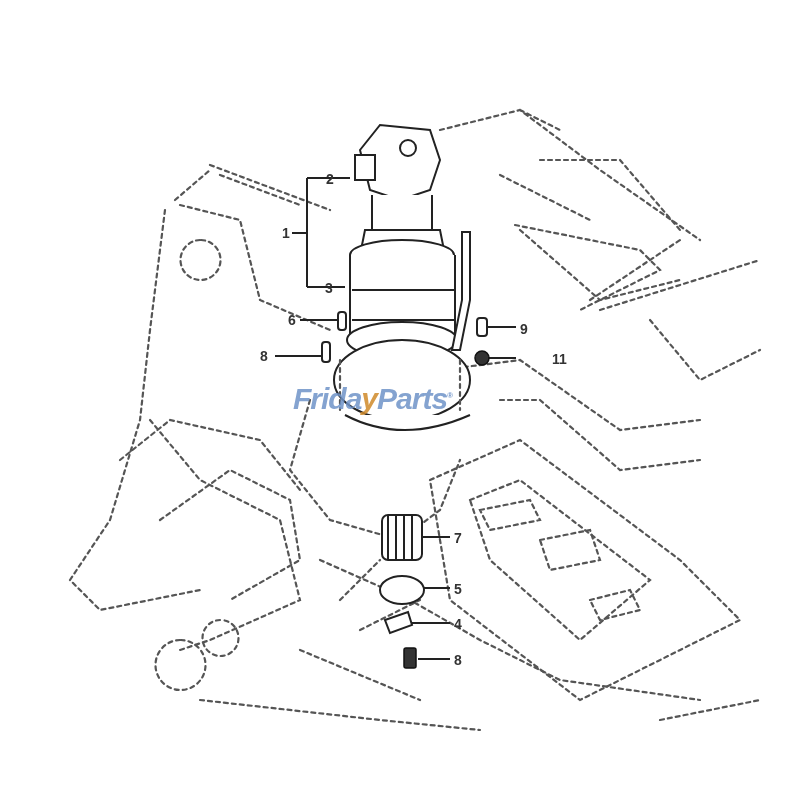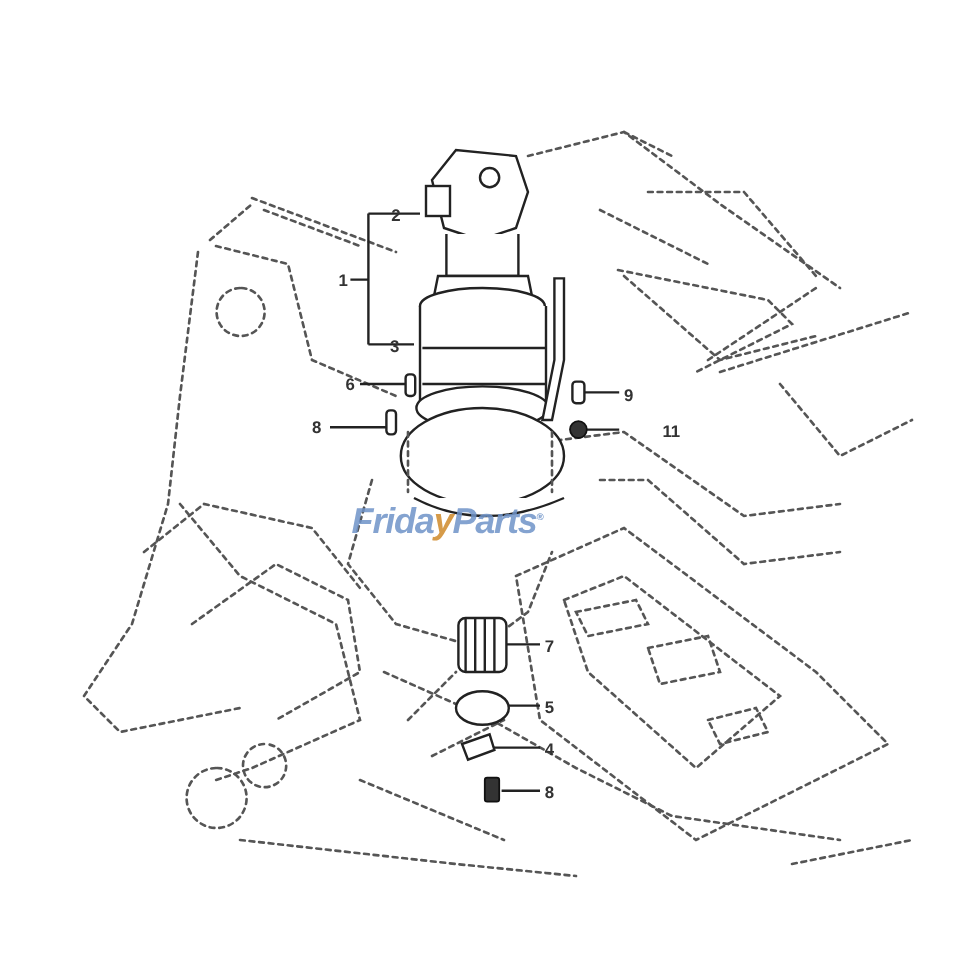--- a/index.html
+++ b/index.html
@@ -3,21 +3,21 @@
 <meta charset="utf-8">
 <style>
   html,body{margin:0;padding:0;background:#ffffff;}
   body{width:800px;height:800px;position:relative;overflow:hidden;font-family:"Liberation Sans",sans-serif;}
   svg{position:absolute;left:0;top:0;}
   .dash{fill:none;stroke:#555;stroke-width:2.2;stroke-dasharray:4 4;stroke-linecap:round;}
   .solid{fill:none;stroke:#222;stroke-width:2;}
   .part{fill:#fff;stroke:#222;stroke-width:2;}
   .dark{fill:#333;stroke:#111;stroke-width:1.5;}
   .label{position:absolute;font-size:14px;color:#333;font-weight:bold;line-height:1;}
-  .wm{position:absolute;left:293px;top:382px;font-size:30px;font-weight:bold;font-style:italic;letter-spacing:-1px;margin-top:36px;}
+  .wm{position:absolute;left:293px;top:382px;font-size:30px;font-weight:bold;font-style:italic;letter-spacing:-1px;}
   .wm .a{color:#6f93c8;opacity:.85;}
   .wm .b{color:#d08a2a;opacity:.85;}
   .wm sup{font-size:8px;color:#6f93c8;}
 </style>
 </head>
 <body>
 
 <svg width="800" height="800" viewBox="0 0 800 800">
 
   <g>

